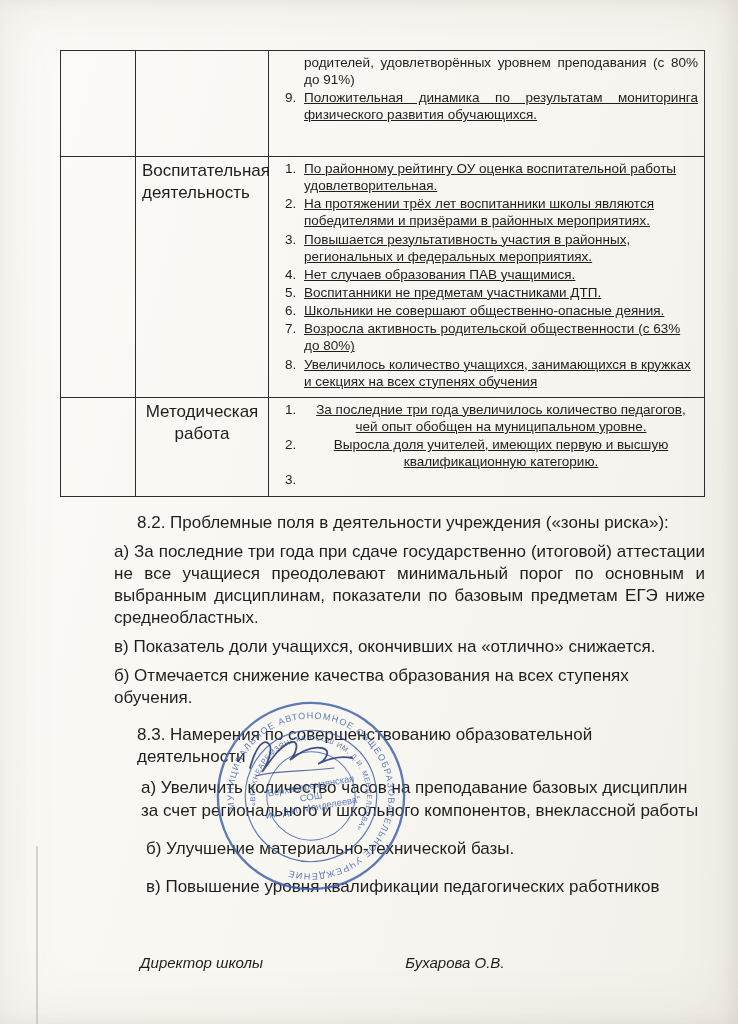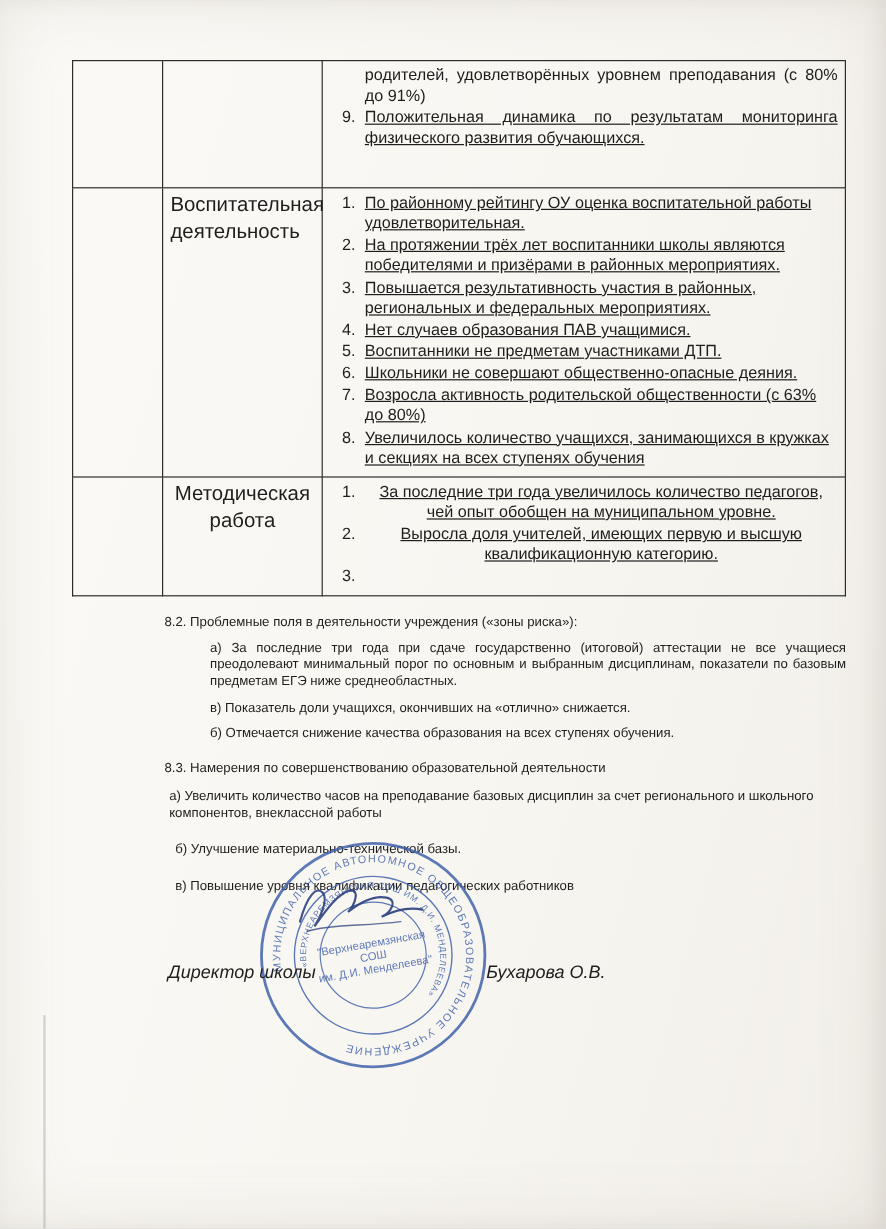--- a/index.html
+++ b/index.html
@@ -19,23 +19,23 @@
   td.c1{width:62px;}
   td.c2{width:120px;}
   .cell-label{font-size:17px;line-height:1.3;}
   ol.tlist{margin:0;padding-left:25px;text-decoration:underline;}
   ol.tlist li{padding-left:4px;margin-bottom:1px;}
   .justify{text-align:justify;}
   .continuation{margin-left:25px;padding-left:4px;text-align:justify;margin-bottom:1px;}
   .row-min1 td{height:96px;}
   .row-min3 td{height:84px;text-align:center;}
 
-  .sec{font-size:11px;line-height:1.3;}
+  .sec{font-size:17px;line-height:1.3;}
   .sec-heading{margin-left:77px;margin-top:15px;}
-  .sec82-item{margin-left:115px;margin-top:7px;margin-right:0;}
+  .sec82-item{margin-left:54px;margin-top:7px;margin-right:0;}
   .sec83-item{margin-left:81px;margin-top:9px;}
   .sec83-item.shift{margin-left:86px;margin-top:16px;}
 
   .director-line{margin-left:80px;margin-top:56px;font-size:15px;position:relative;z-index:3;font-style:italic;}
   .director-name{margin-left:138px;}
 
   .stamp{position:absolute;left:213px;top:698px;width:196px;height:196px;z-index:2;opacity:.82;transform:rotate(-10deg);}
   .signature{position:absolute;left:242px;top:728px;width:120px;height:58px;z-index:4;}
 
   .scan-line{position:absolute;left:36px;top:846px;width:2px;height:178px;background:#a7a8a5;opacity:.45;}

